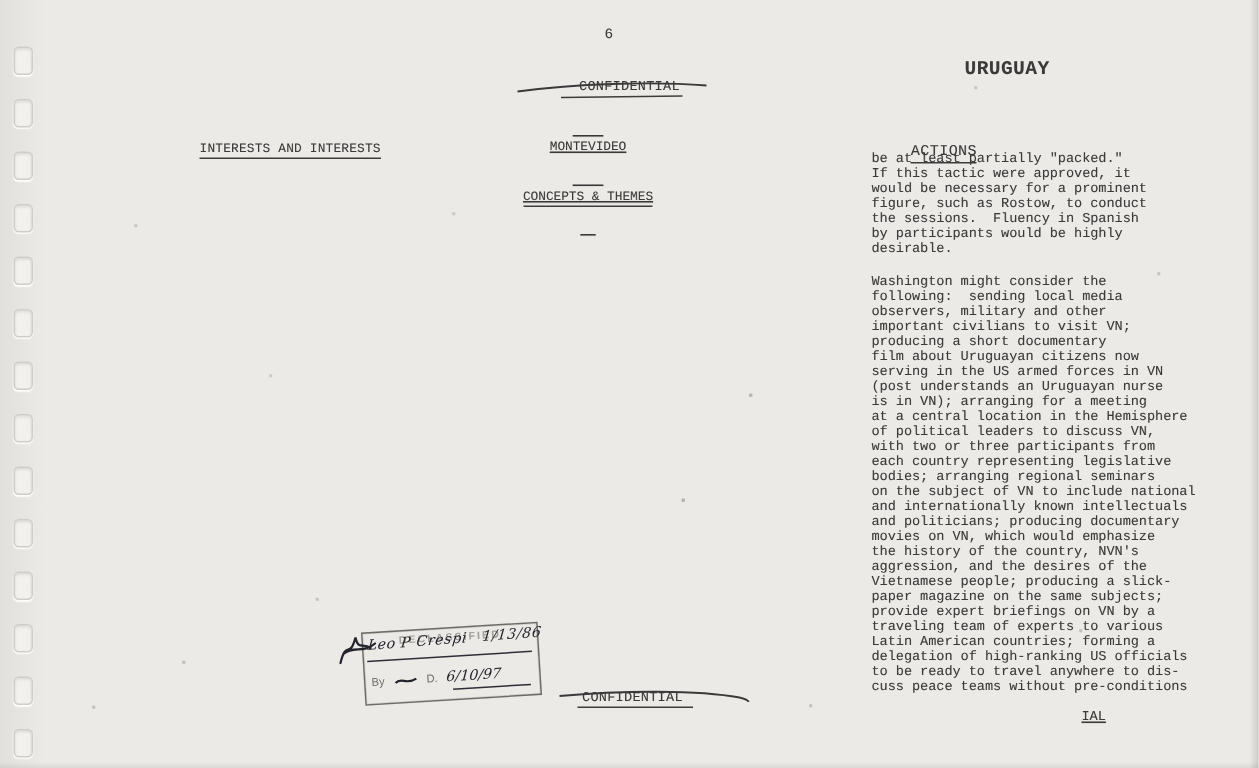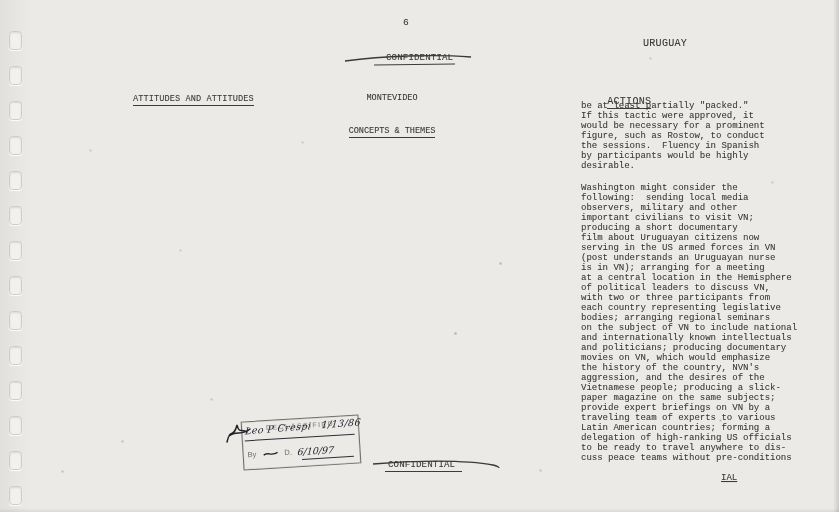--- a/index.html
+++ b/index.html
@@ -22,28 +22,28 @@
     width:11px;height:17px;border-radius:3.5px;
     background:#f2f1ee;
     border:1px solid #cfcdc8;
     box-shadow:inset 0 1px 2px rgba(0,0,0,.10), 0 1px 1px rgba(255,255,255,.9);
   }
 
   .typed{white-space:pre-wrap;text-shadow:.2px .2px 0 rgba(0,0,0,.22);}
   .underlined{border-bottom:1px solid #3c3c3c;padding-bottom:1px;}
 
   .page-number{position:absolute;left:403px;top:17px;font-size:9.5px;}
-  .country{position:absolute;left:643px;top:38px;font-size:10px;letter-spacing:.3px;}
+  .country{position:absolute;left:643px;top:38px;font-size:13px;letter-spacing:.3px;font-weight:bold;}
 
   .conf-top{position:absolute;left:386px;top:53px;font-size:9px;letter-spacing:.2px;}
   .conf-top-underline{position:absolute;left:374px;top:64px;width:81px;height:1px;background:#3c3c3c;transform:rotate(-.6deg);}
   .strike-svg{position:absolute;}
 
   .header-left{position:absolute;left:112px;top:84px;font-size:8.5px;letter-spacing:.15px;}
-  .header-center{position:absolute;left:330px;top:71px;width:124px;text-align:center;font-size:8.5px;line-height:11px;}
+  .header-center{position:absolute;left:330px;top:71px;width:124px;text-align:center;font-size:8.5px;line-height:11px;text-decoration:underline;}
   .header-right{position:absolute;left:582px;top:85px;font-size:10px;letter-spacing:.3px;}
 
   .actions-col{position:absolute;left:581px;top:101px;width:224px;font-size:9px;line-height:10px;}
   .actions-col .para{margin:0 0 12px 0;}
 
   .conf-bottom{position:absolute;left:388px;top:460px;font-size:9px;letter-spacing:.2px;}
   .conf-bottom-underline{position:absolute;left:385px;top:471px;width:77px;height:1px;background:#3c3c3c;}
   .fragment{position:absolute;left:721px;top:473px;font-size:9px;text-decoration:underline;}
 
   
@@ -112,21 +112,21 @@
 
   <div class="typed country">URUGUAY</div>
 
   <div class="typed conf-top">CONFIDENTIAL</div>
   <div class="conf-top-underline"></div>
   <svg class="strike-svg" style="left:343px;top:51px" width="130" height="12">
     <path d="M2,10 C 40,5 90,3 128,6" stroke="#3a3a3a" stroke-width="1.3" fill="none"></path>
   </svg>
 
   <div class="typed header-left">
-    <span class="underlined">ATTITUDES AND ATTITUDES</span>
+    <span class="underlined">INTERESTS AND INTERESTS</span>
   </div>
   <div class="typed header-center">
     <div>MONTEVIDEO</div>
     <div><span class="underlined">CONCEPTS &amp; THEMES</span></div>
   </div>
   <div class="typed header-right">
     <span class="underlined">ACTIONS</span>
   </div>
 
   <div class="actions-col">

